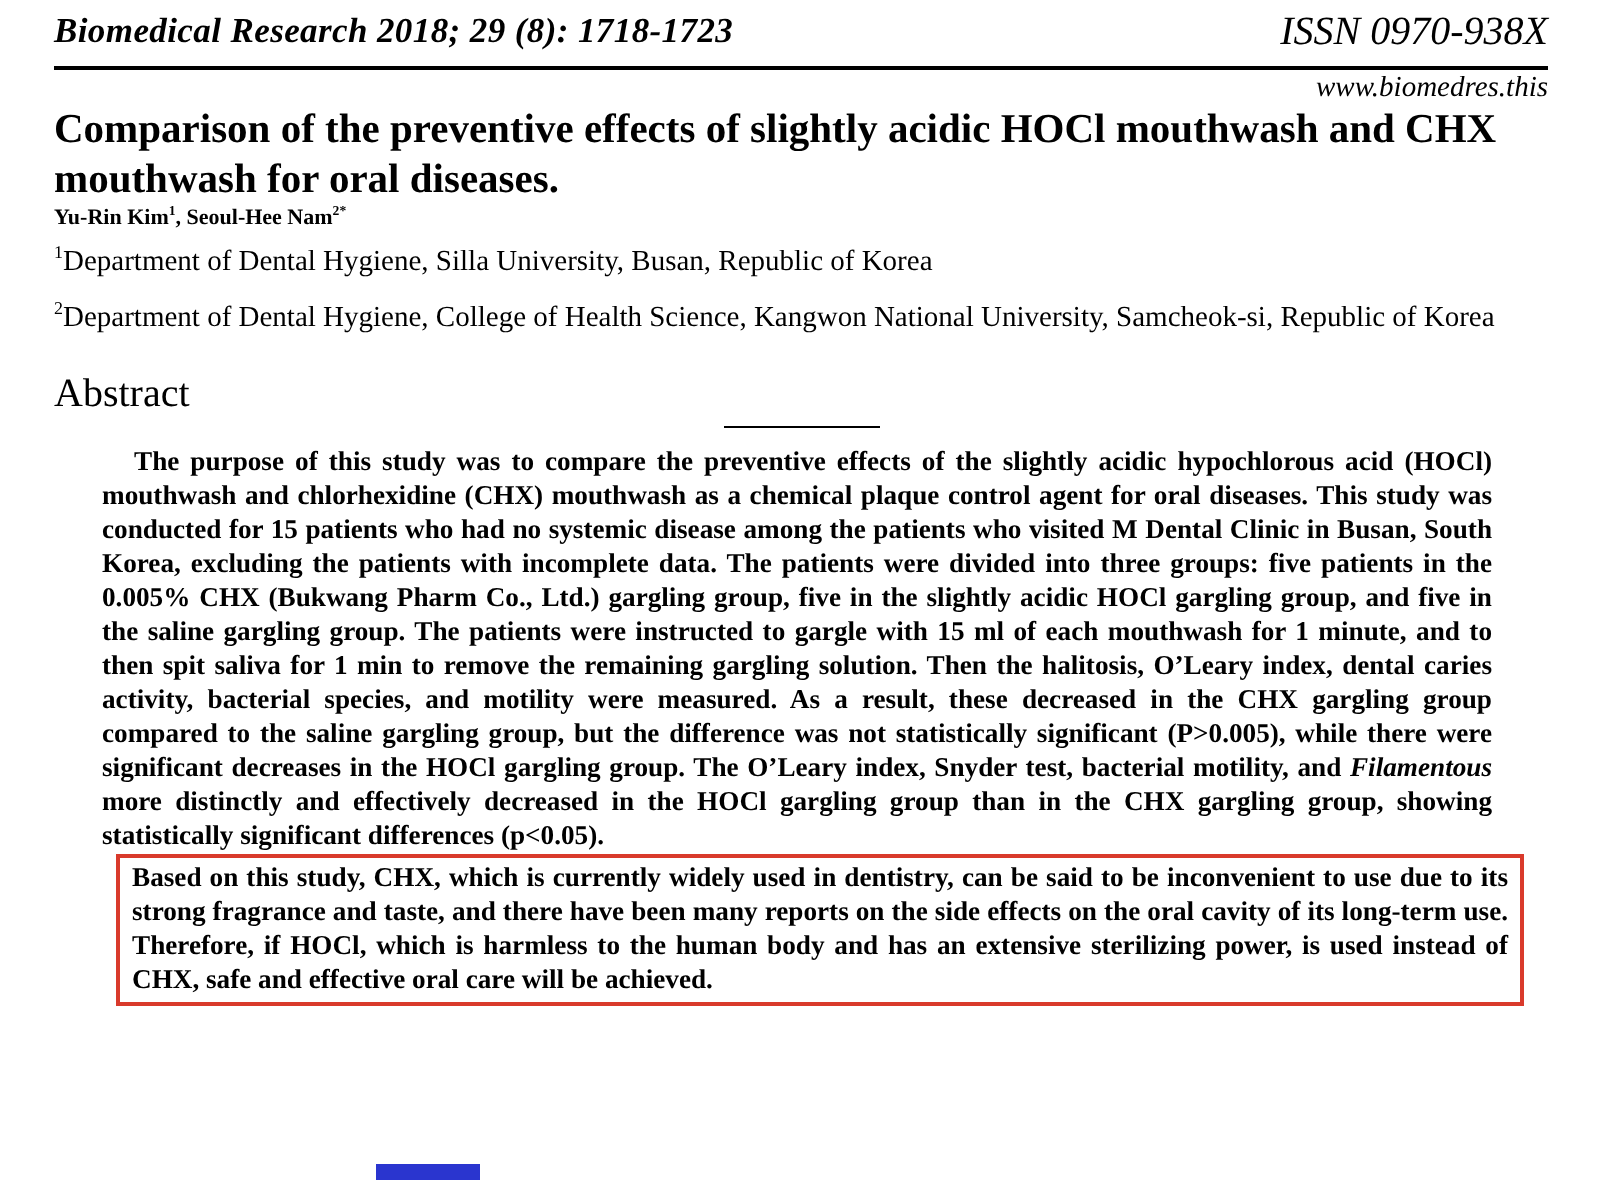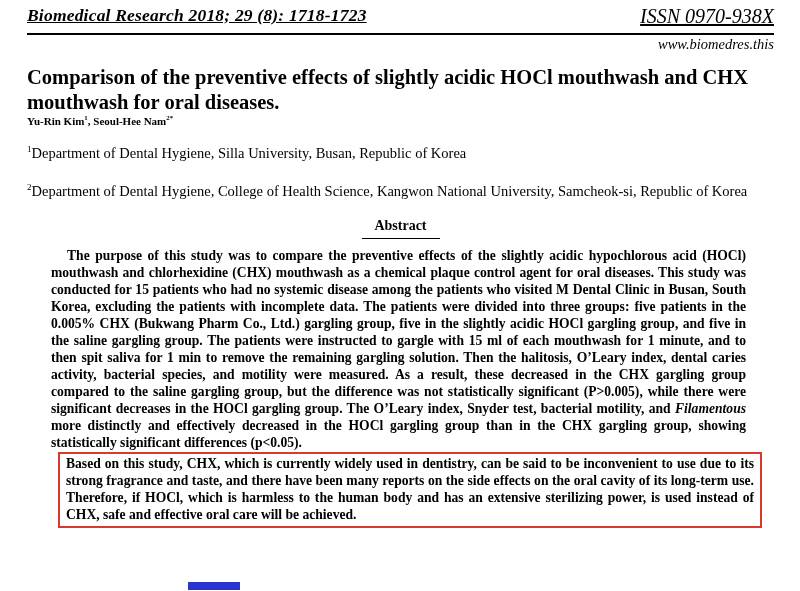--- a/index.html
+++ b/index.html
@@ -4,34 +4,34 @@
 <style>
   * { margin: 0; padding: 0; box-sizing: border-box; }
   html, body { background: #ffffff; }
   body {
     width: 800px; height: 591px; overflow: hidden;
     font-family: "Liberation Serif", serif;
     color: #000;
   }
   .page { position: relative; width: 800px; height: 591px; padding: 5px 26px 0 27px; background: #fff; }
 
-  .mast-row { display: flex; justify-content: space-between; align-items: flex-start; text-decoration: underline; }
+  .mast-row { display: flex; justify-content: space-between; align-items: flex-start; }
   .journal { font-size: 17.5px; font-weight: bold; font-style: italic; letter-spacing: 0.2px; }
   .issn { font-size: 20px; font-style: italic; }
   .header-rule { border-top: 2px solid #000; margin-top: 5px; }
   .website { text-align: right; font-style: italic; font-size: 14.5px; margin-top: 1px; }
 
-  .title { font-size: 20.5px; font-weight: bold; line-height: 1.22; margin-top: 12px; max-width: 760px; }
+  .title { font-size: 20.5px; font-weight: bold; line-height: 1.22; max-width: 760px; }
 
   .authors { font-size: 11px; font-weight: bold; margin-top: 0; }
   sup { font-size: 0.62em; vertical-align: super; line-height: 0; }
 
-  .affiliation { font-size: 14.5px; margin-top: 16px; line-height: 1.5; max-width: 752px; }
+  .affiliation { font-size: 14.5px; margin-top: 6px; line-height: 1.5; max-width: 752px; }
 
-  .abstract-heading { font-size: 14px; font-weight: bold; text-align: center; margin-top: 15px; }
+  .abstract-heading { font-size: 20px; font-weight: normal; margin-top: 15px; }
   .abstract-rule { width: 78px; border-top: 1.6px solid #000; margin: 4px auto 0 auto; }
 
   .abstract-wrap { margin: 8px 28px 0 24px; }
   .abstract-body {
     font-size: 13.6px; font-weight: bold; text-align: justify;
     line-height: 17px;
   }
   .abstract-body.first { text-indent: 16px; }
 
   .highlight-box {

